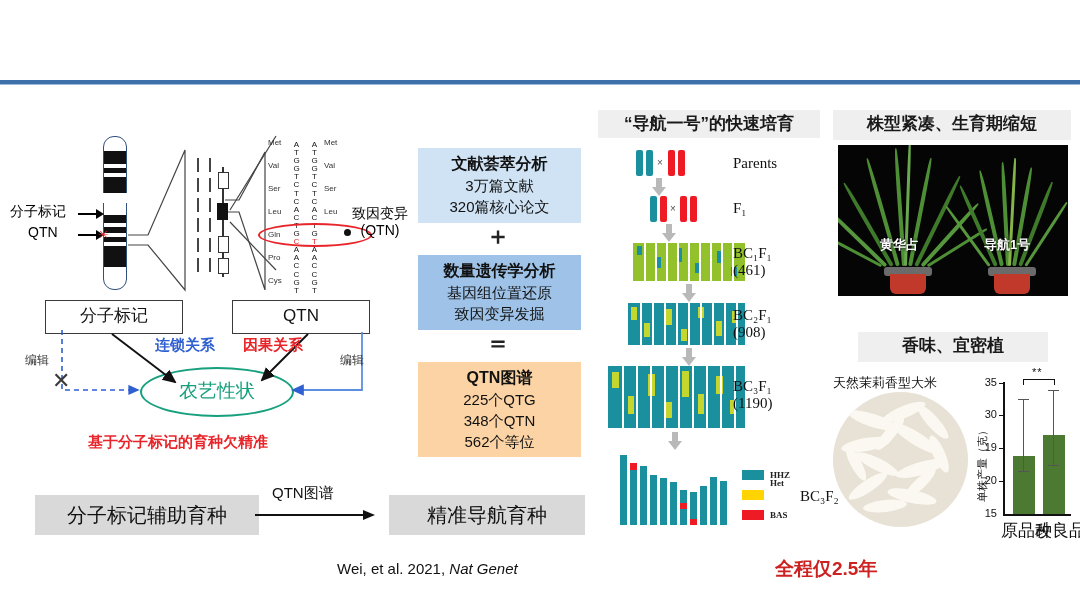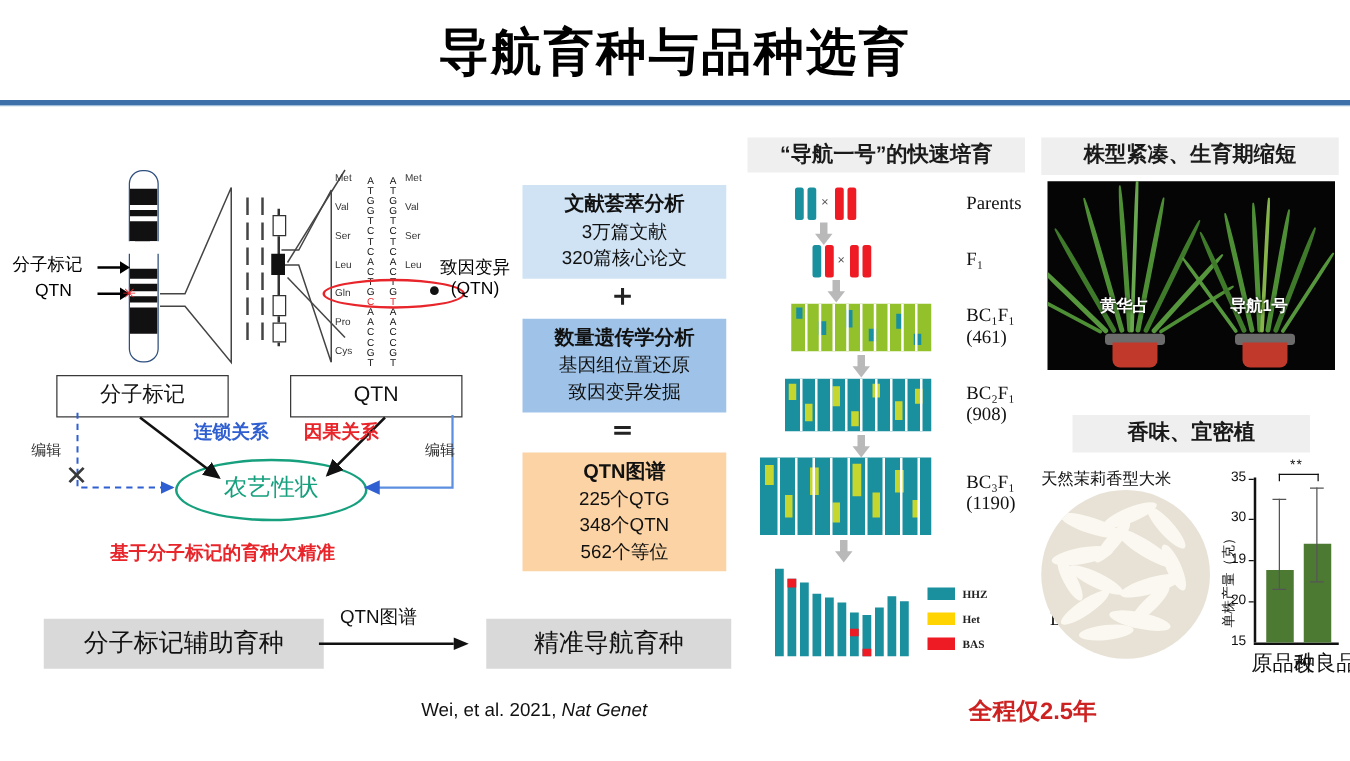--- a/index.html
+++ b/index.html
@@ -114,21 +114,21 @@
   .arrw-tip{
     position:absolute;width:0;height:0;
     border-left:7px solid transparent;border-right:7px solid transparent;
     border-top:9px solid #b9b9b9;
   }
   .genoblock{position:absolute;background:#1a8f9e;overflow:hidden;}
   .gstripe{position:absolute;background:#ffffff;width:2px;top:0;bottom:0;}
   .gpatch{position:absolute;background:#c5d72e;}
   .stage-lbl{
     position:absolute;font-family:"Liberation Serif","DejaVu Serif",serif;
-    font-size:15px;color:#111;line-height:17px;margin-left:40px;
+    font-size:15px;color:#111;line-height:17px;
   }
   .legend-sw{position:absolute;width:22px;height:10px;}
   .legend-tx{position:absolute;font-size:9px;font-weight:bold;color:#222;
     font-family:"Liberation Serif",serif;}
   .bcbar{position:absolute;background:#1a8f9e;width:7px;}
   .bcred{position:absolute;background:#ee1b24;width:7px;}
 
   
   .photo{
     position:absolute;background:#050505;overflow:hidden;
@@ -167,21 +167,20 @@
   .sigbar{position:absolute;border-top:1px solid #111;border-left:1px solid #111;border-right:1px solid #111;}
   .redfoot{
     position:absolute;font-size:19px;font-weight:bold;color:#cc2222;white-space:nowrap;
   }
 </style>
 </head>
 <body>
 
 <div class="slide">
 
-  <div class="title">导航育种与品种选育</div>
   <div class="title-rule"></div>
   <div class="title-rule-2"></div>
 
   <div>
     <div class="chrom">
       <div class="band" style="top:14px;height:13px"></div>
       <div class="band" style="top:31px;height:5px"></div>
       <div class="band" style="top:40px;height:16px"></div>
       <div class="band" style="top:78px;height:8px"></div>
       <div class="band" style="top:90px;height:6px"></div>
@@ -449,21 +448,21 @@
       <div class="bcbar" style="left:690px;top:492px;height:33px;"></div>
       <div class="bcred" style="left:690px;top:519px;height:6px;"></div>
       <div class="bcbar" style="left:700px;top:486px;height:39px;"></div>
       <div class="bcbar" style="left:710px;top:477px;height:48px;"></div>
       <div class="bcbar" style="left:720px;top:481px;height:44px;"></div>
     </div>
 
     <div class="legend-sw" style="left:742px;top:470px;background:#1a8f9e;"></div>
     <div class="legend-tx" style="left:770px;top:470px;">HHZ</div>
     <div class="legend-sw" style="left:742px;top:490px;background:#ffd400;"></div>
-    <div class="legend-tx" style="left:770px;top:490px;">Het</div>
+    <div class="legend-tx" style="left:770px;top:478px;">Het</div>
     <div class="legend-sw" style="left:742px;top:510px;background:#ee1b24;"></div>
     <div class="legend-tx" style="left:770px;top:510px;">BAS</div>
 
     <div class="stage-lbl" style="left:800px;top:488px;">
       <span>BC₃F₂</span>
     </div>
 
     <div class="redfoot" style="left:775px;top:556px;">全程仅2.5年</div>
   </div>
 

